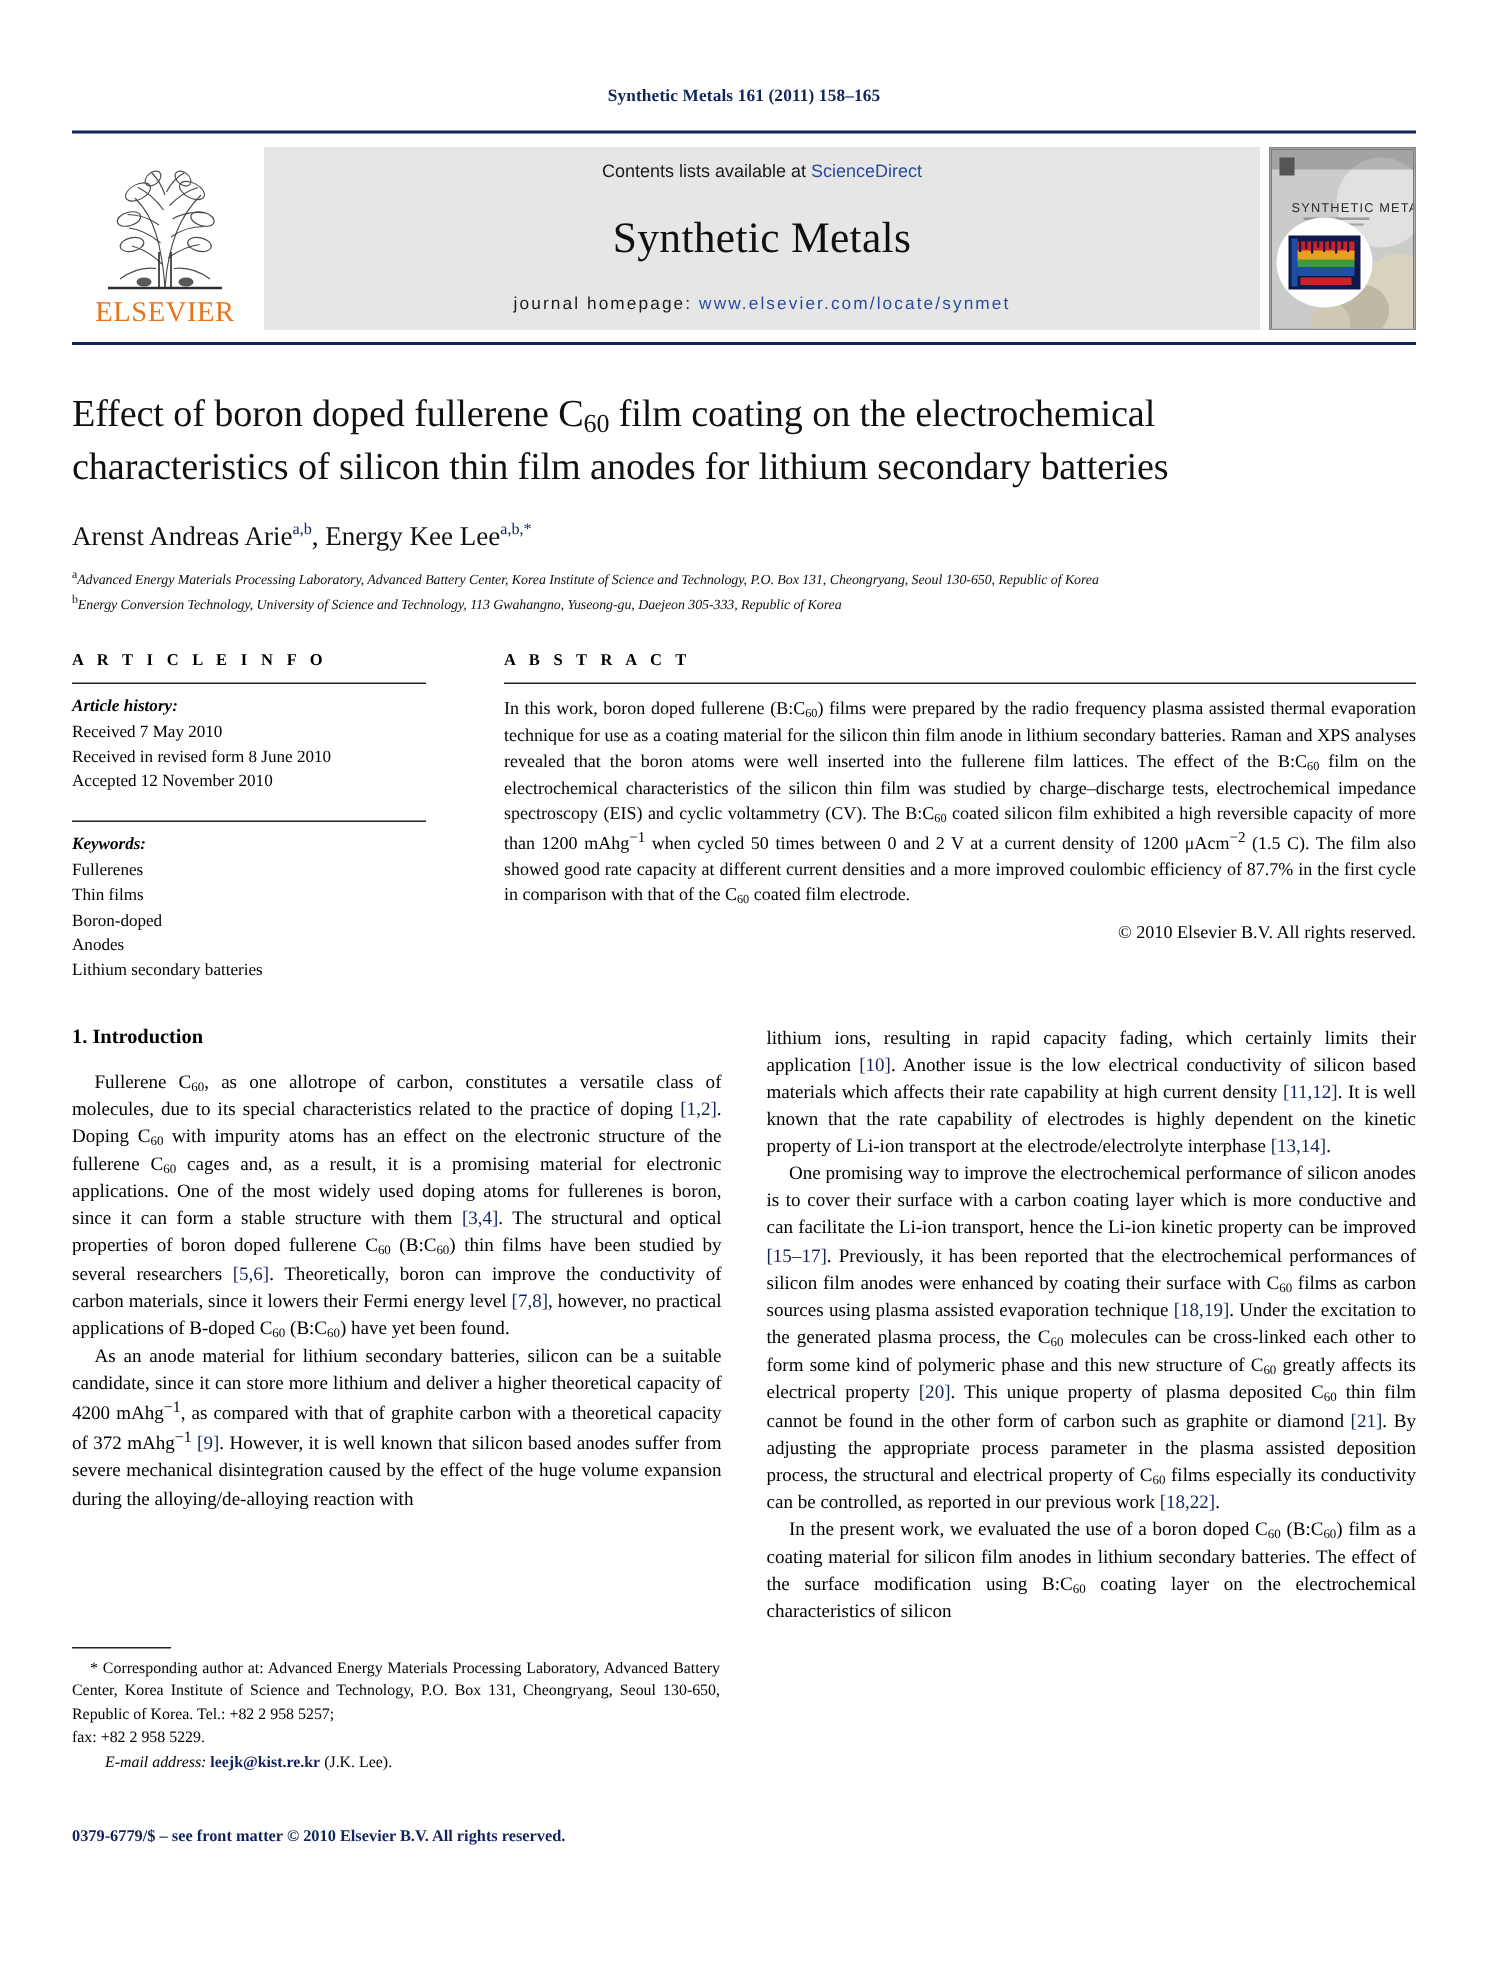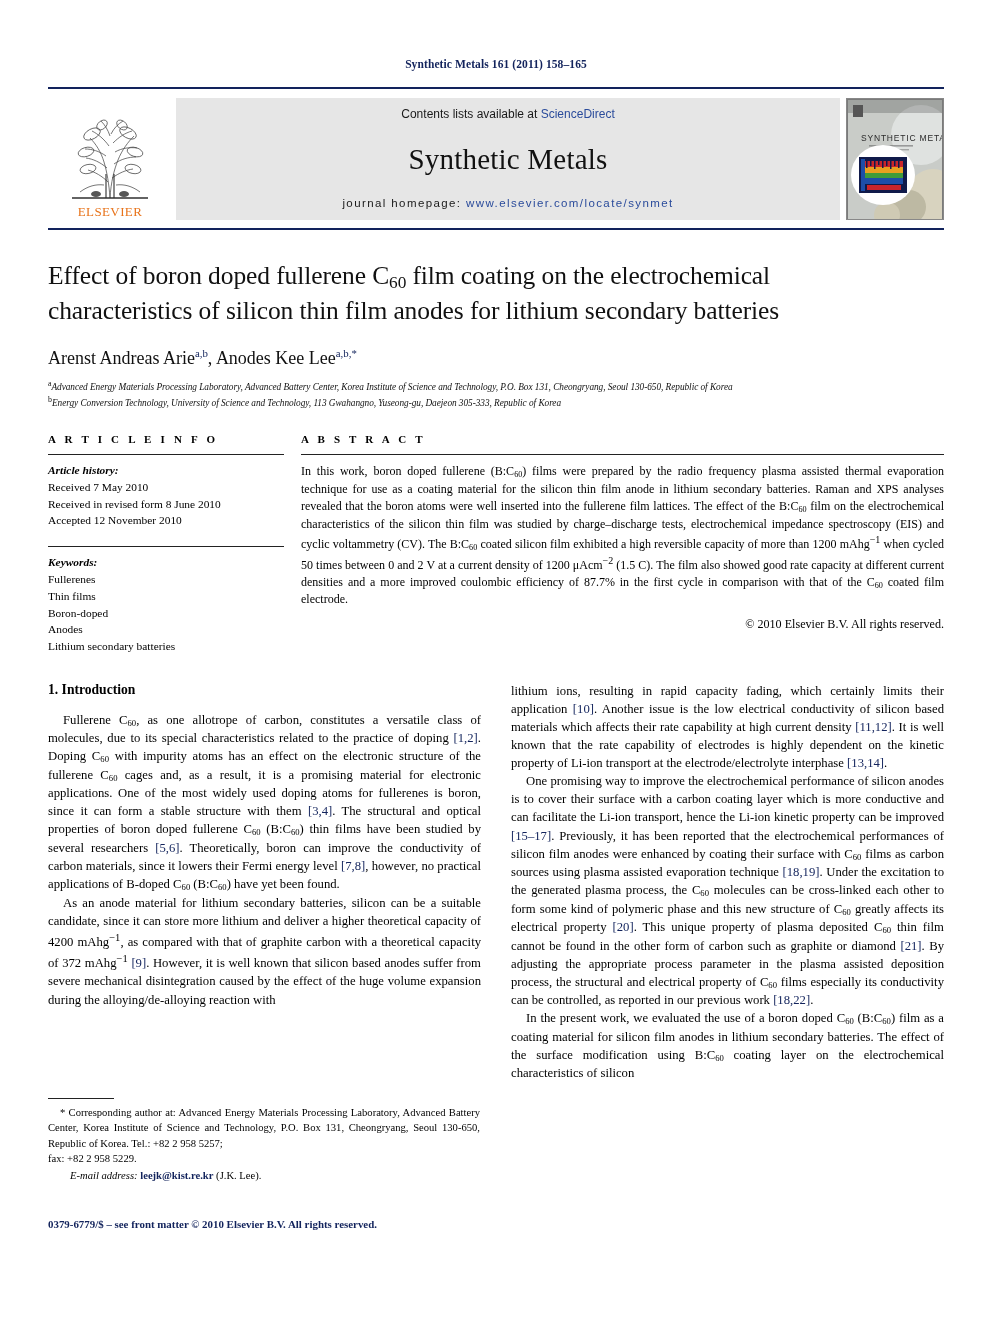--- a/index.html
+++ b/index.html
@@ -48,21 +48,21 @@
     flex: 0 0 124px;
     display: flex;
     flex-direction: column;
     align-items: center;
     justify-content: flex-end;
     padding-bottom: 2px;
   }
   .tree-svg { display:block; }
   .elsevier-word {
     font-family: "Liberation Serif", serif;
-    font-size: 13px;
+    font-size: 19px;
     letter-spacing: 0.4px;
     color: #e8731a;
     font-weight: normal;
     line-height: 1;
     margin-top: 1px;
   }
   .banner {
     flex: 1 1 auto;
     background: #e6e6e6;
     display: flex;
@@ -144,21 +144,21 @@
     color: #111;
     letter-spacing: -0.05px;
   }
   .affil sup { font-style: normal; font-size: 0.85em; vertical-align: super; }
   .affil div { white-space: nowrap; }
 
   
   .info-abstract {
     margin-top: 23px;
     display: flex;
-    gap: 17px;
+    gap: 52px;
   }
   .col-info { flex: 0 0 236px; }
   .col-abs  { flex: 1 1 auto; }
   .sec-head {
     font-family: "Liberation Serif", serif;
     font-weight: bold;
     font-size: 11px;
     letter-spacing: 3.2px;
     margin-bottom: 9px;
   }
@@ -341,21 +341,21 @@
 
   <div class="rule-thick"></div>
 
   <div class="title-block">
     <h1 class="paper-title">
       <span>Effect of boron doped fullerene C</span><sub class="small">60</sub><span> film coating on the electrochemical</span><br>
       <span>characteristics of silicon thin film anodes for lithium secondary batteries</span>
     </h1>
 
     <div class="authors">
-      <span>Arenst Andreas Arie</span><sup>a,b</sup><span>, </span><span>Anodes Kee Lee</span><sup>a,b,*</sup>
+      <span>Arenst Andreas Arie</span><sup>a,b</sup><span>, </span><span>Energy Kee Lee</span><sup>a,b,*</sup>
     </div>
 
     <div class="affil">
       <div><sup>a</sup><span>Advanced Energy Materials Processing Laboratory, Advanced Battery Center, Korea Institute of Science and Technology, P.O. Box 131, Cheongryang, Seoul 130-650, Republic of Korea</span></div>
       <div><sup>b</sup><span>Energy Conversion Technology, University of Science and Technology, 113 Gwahangno, Yuseong-gu, Daejeon 305-333, Republic of Korea</span></div>
     </div>
   </div>
 
   <div class="info-abstract">
 

